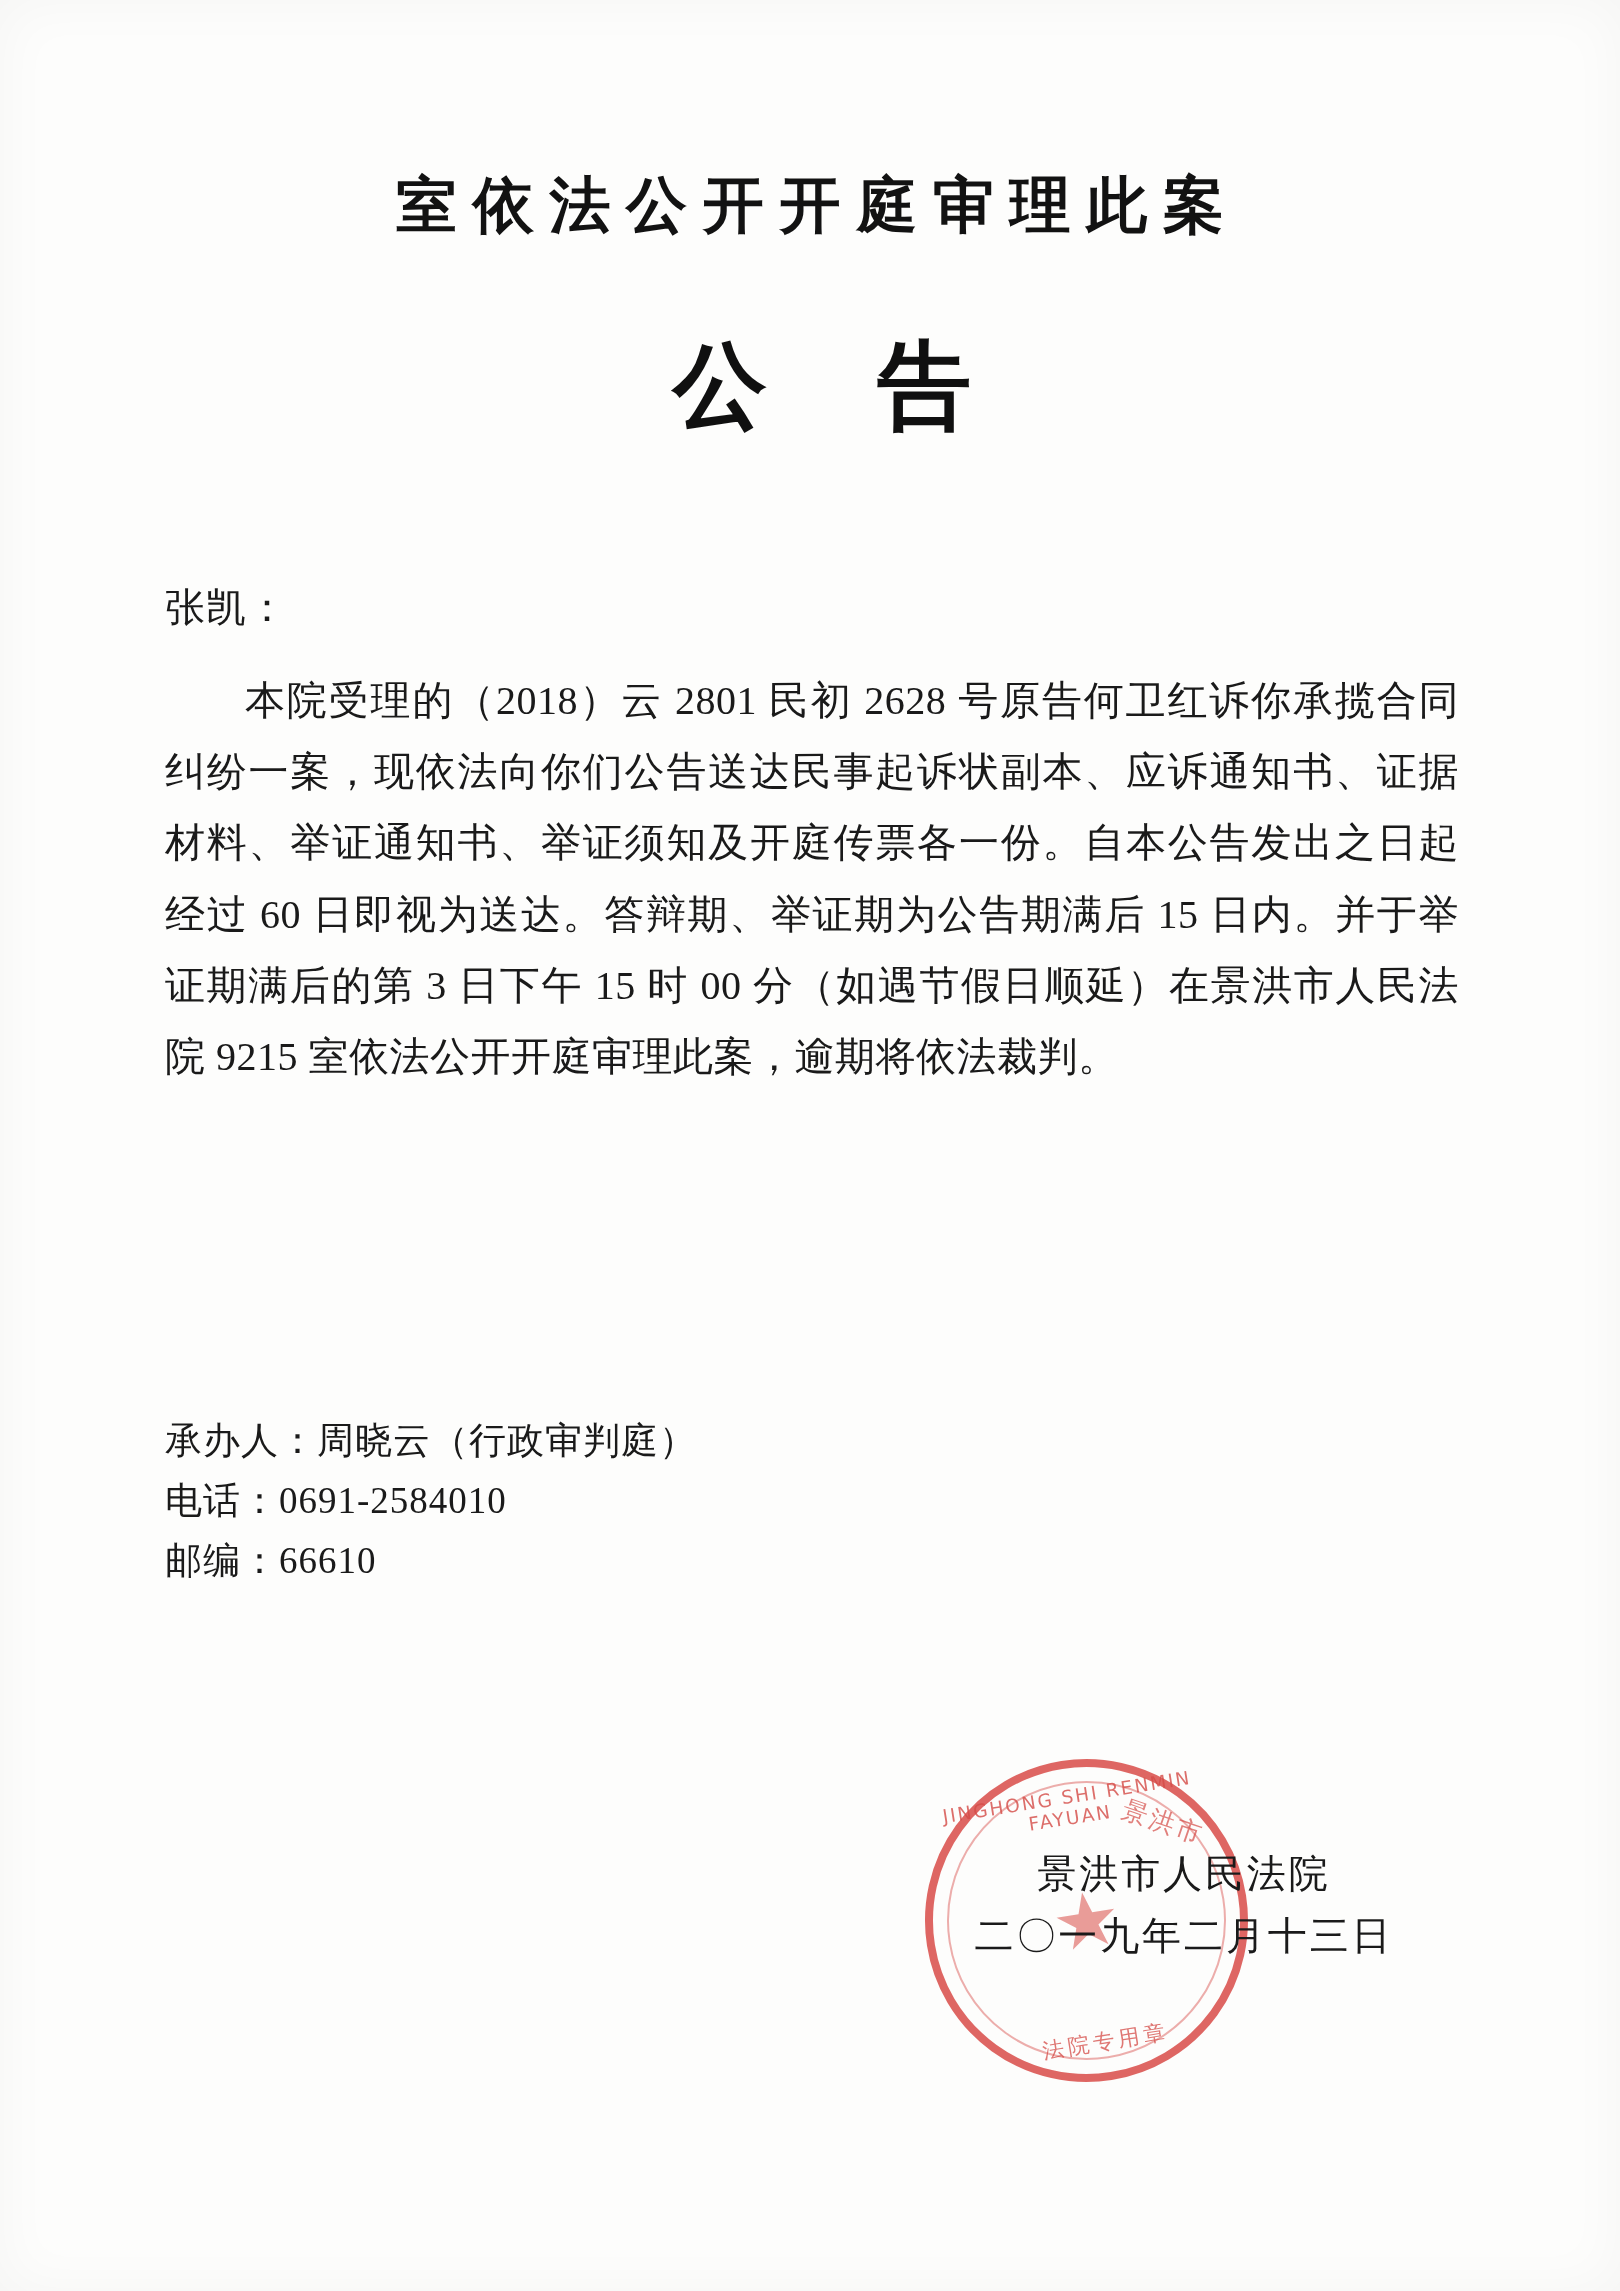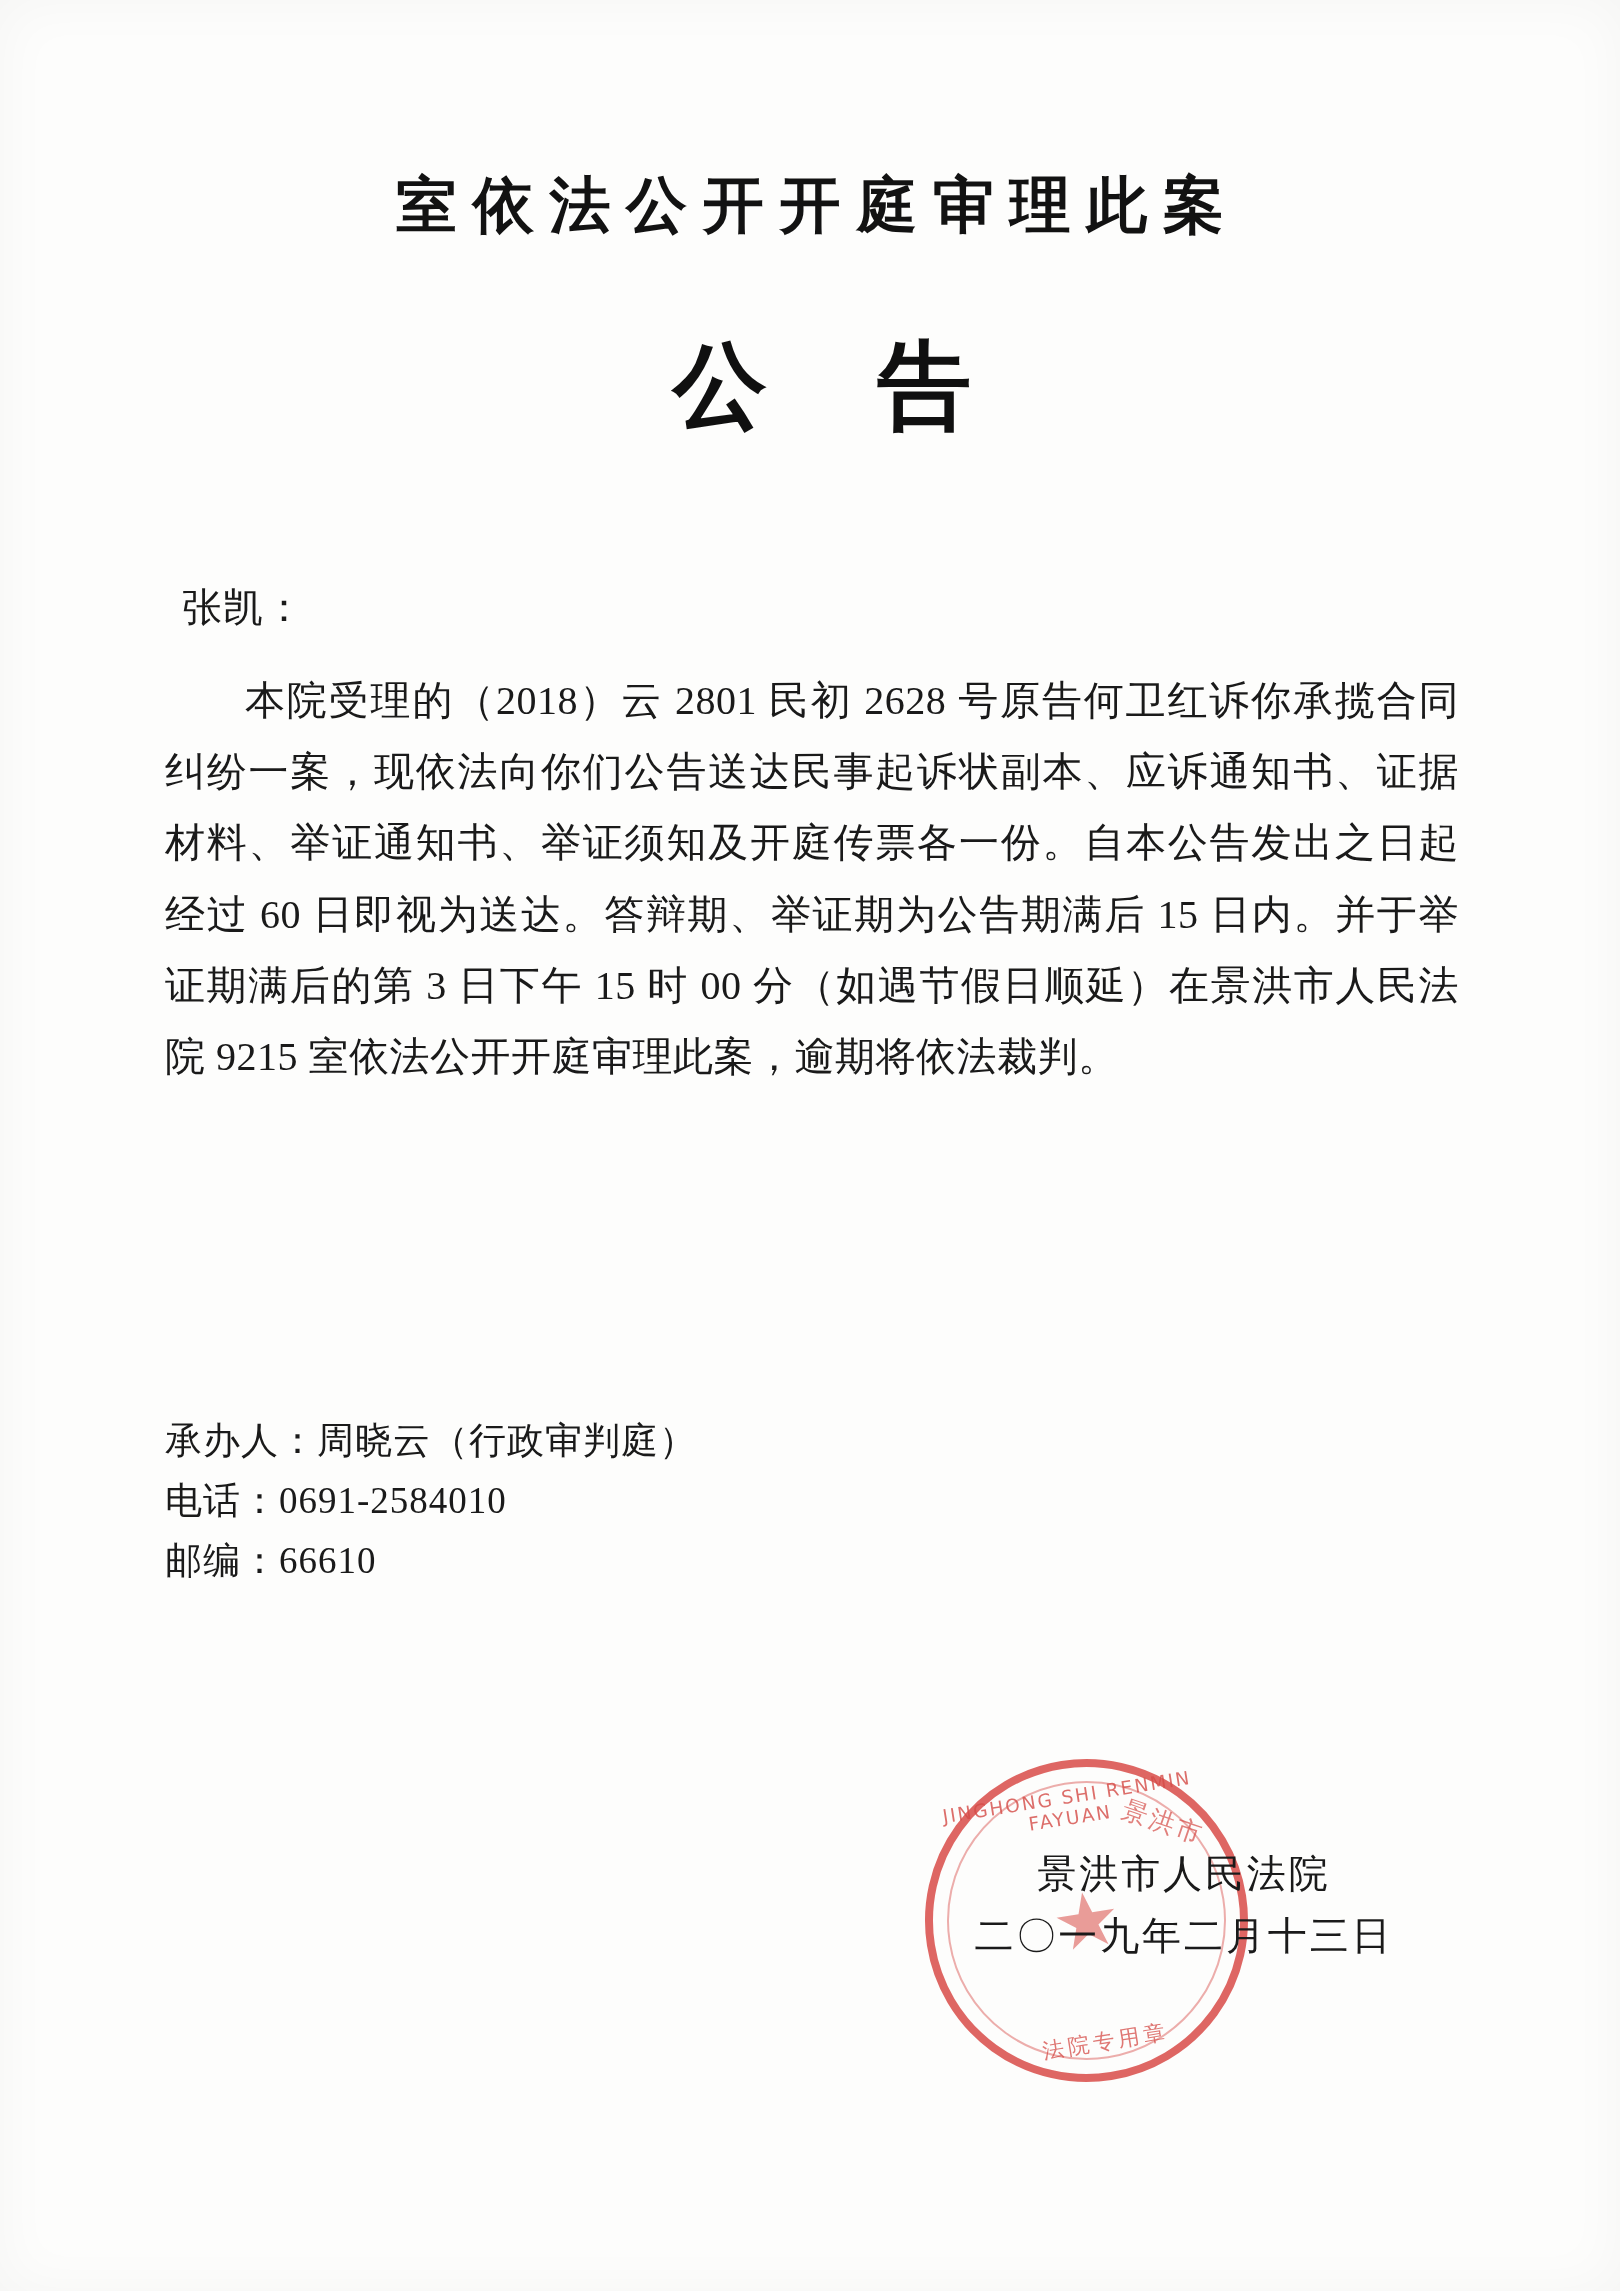--- a/index.html
+++ b/index.html
@@ -65,21 +65,20 @@
     top: 588px;
     left: 165px;
     width: 1294px;
   }
 
   .addressee {
     font-size: 40px;
     line-height: 1.0;
     margin-bottom: 37px;
     letter-spacing: 1px;
-    margin-left: 17px;
   }
 
   .paragraph {
     font-size: 40px;
     line-height: 1.78;
     text-align: justify;
     text-justify: inter-ideograph;
     text-indent: 2em;
     letter-spacing: 0.5px;
     margin: 0;

